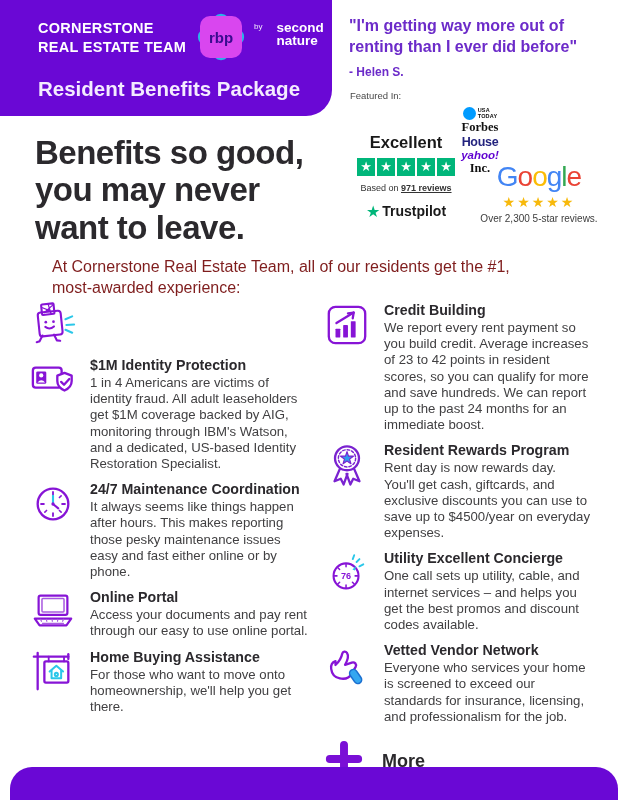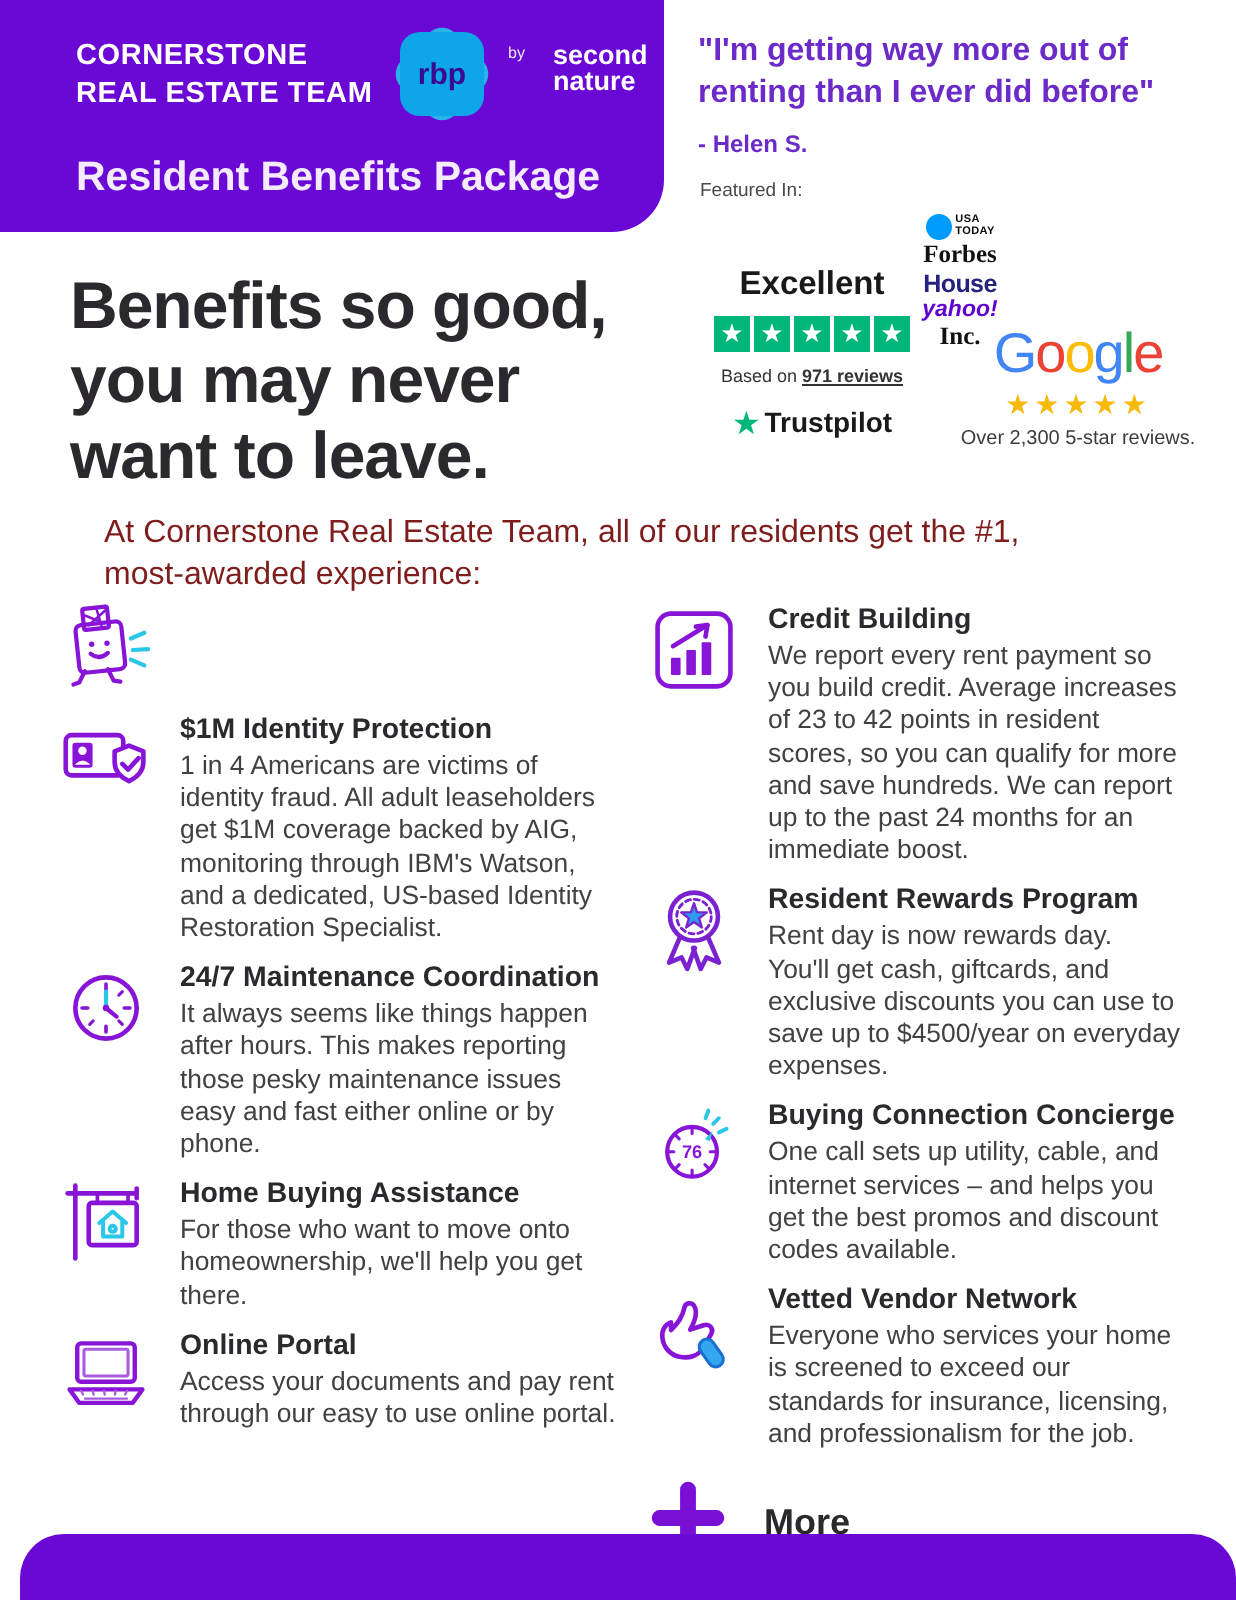--- a/index.html
+++ b/index.html
@@ -8,21 +8,21 @@
 
   
   .header-block { position:absolute; left:0; top:0; width:332px; height:116px;
     background:#6A08D5; border-radius:0 0 26px 0;padding-left:32px; }
   .brand-name { position:absolute; left:38px; top:19px; color:#ffffff; font-weight:bold;
     font-size:14.5px; line-height:1.28; letter-spacing:.3px; white-space:pre-line; }
   .rbp-logo { position:absolute; left:193px; top:9px; width:56px; height:56px; }
   .rbp-diamond { position:absolute; left:9px; top:9px; width:38px; height:38px;
     background:#2BB3E8; border-radius:9px; transform:rotate(45deg); }
   .rbp-square { position:absolute; left:7px; top:7px; width:42px; height:42px;
-    background:#0ea5e9; border-radius:10px; display:flex; align-items:center; justify-content:center; }
+    background:#d946ef; border-radius:10px; display:flex; align-items:center; justify-content:center; }
   .rbp-text { color:#3A0B8F; font-weight:bold; font-size:15px; }
   .sn-wordmark { position:absolute; left:254px; top:22px; color:#ffffff; }
   .sn-by { font-size:8px; vertical-align:top; opacity:.9; }
   .sn-name { font-weight:bold; font-size:13.5px; line-height:.95; white-space:pre-line; display:inline-block; margin-left:14px; }
   .banner-title { position:absolute; left:38px; top:77px; color:#F4EBFF; font-weight:bold; font-size:20.5px; }
 
   
   .quote { position:absolute; left:349px; top:15px; width:262px; color:#6C2BC9;
     font-weight:bold; font-size:16px; line-height:1.32; white-space:pre-line; }
   .quote-attr { position:absolute; left:349px; top:65px; color:#6C2BC9; font-weight:bold; font-size:12px; }
@@ -204,57 +204,57 @@
         </div>
         <div class="content">
           <div class="b-title">24/7 Maintenance Coordination</div>
           <div class="b-desc">It always seems like things happen after hours. This makes reporting those pesky maintenance issues easy and fast either online or by phone.</div>
         </div>
       </div>
 
       <div class="benefit">
         <div class="icon">
           <svg width="46" height="46" viewBox="0 0 48 48">
+            <g fill="none" stroke="#8714D6" stroke-width="2.3" stroke-linejoin="round" stroke-linecap="round">
+              <rect x="9" y="7" width="30" height="20" rx="2"></rect>
+              <rect x="12.5" y="10" width="23" height="14" rx="1" stroke-width="1.6" stroke="#A95CE0"></rect>
+              <path d="M5 31 h38 l-5 7 H10 z"></path>
+              <path d="M11 31.7 l1 2 M17 31.7 l.6 2 M23 31.7 l.3 2 M29 31.7 l-.3 2 M35 31.7 l-1 2 M13 35.8 h22" stroke-width="1.2" stroke="#A95CE0"></path>
+            </g>
+          </svg>
+        </div>
+        <div class="content">
+          <div class="b-title">Online Portal</div>
+          <div class="b-desc">Access your documents and pay rent through our easy to use online portal.</div>
+        </div>
+      </div>
+
+      <div class="benefit">
+        <div class="icon">
+          <svg width="46" height="46" viewBox="0 0 48 48">
             <g fill="none" stroke="#8714D6" stroke-width="2.4" stroke-linecap="round" stroke-linejoin="round">
               <path d="M8 4 V42"></path>
               <path d="M4 8 H40"></path>
               <path d="M40 5.5 v5"></path>
               <rect x="15" y="13" width="25" height="22" rx="1.5"></rect>
               <path d="M19.5 8 v5 M35.5 8 v5" stroke-width="1.9"></path>
             </g>
             <g fill="none" stroke="#2BC7E9" stroke-width="2.1" stroke-linejoin="round" stroke-linecap="round">
               <path d="M20.5 23.5 l7 -6 7 6"></path>
               <path d="M22.5 22.5 V30.5 h10 V22.5"></path>
               <circle cx="27.5" cy="26.5" r="1.6"></circle>
             </g>
           </svg>
         </div>
         <div class="content">
           <div class="b-title">Home Buying Assistance</div>
           <div class="b-desc">For those who want to move onto homeownership, we'll help you get there.</div>
         </div>
       </div>
 
-      <div class="benefit">
-        <div class="icon">
-          <svg width="46" height="46" viewBox="0 0 48 48">
-            <g fill="none" stroke="#8714D6" stroke-width="2.3" stroke-linejoin="round" stroke-linecap="round">
-              <rect x="9" y="7" width="30" height="20" rx="2"></rect>
-              <rect x="12.5" y="10" width="23" height="14" rx="1" stroke-width="1.6" stroke="#A95CE0"></rect>
-              <path d="M5 31 h38 l-5 7 H10 z"></path>
-              <path d="M11 31.7 l1 2 M17 31.7 l.6 2 M23 31.7 l.3 2 M29 31.7 l-.3 2 M35 31.7 l-1 2 M13 35.8 h22" stroke-width="1.2" stroke="#A95CE0"></path>
-            </g>
-          </svg>
-        </div>
-        <div class="content">
-          <div class="b-title">Online Portal</div>
-          <div class="b-desc">Access your documents and pay rent through our easy to use online portal.</div>
-        </div>
-      </div>
-
     </div>
 
     <div class="col col-right">
 
       <div class="benefit">
         <div class="icon">
           <svg width="46" height="46" viewBox="0 0 48 48">
             <g fill="none" stroke="#8714D6" stroke-width="2.4" stroke-linejoin="round" stroke-linecap="round">
               <rect x="5" y="5" width="38" height="38" rx="7"></rect>
               <path d="M13 22 L31 11"></path>
@@ -299,21 +299,21 @@
               <path d="M23 17.5 v-2.5 M23 36.5 v2.5 M13.5 27 h-2.5 M32.5 27 h2.5 M16.3 20.3 l-1.8 -1.8 M29.7 33.7 l1.8 1.8 M16.3 33.7 l-1.8 1.8" stroke-width="1.6"></path>
             </g>
             <g stroke="#2BC7E9" stroke-width="2" stroke-linecap="round" fill="none">
               <path d="M34 12.5 l3 -3 M37 17 l4 -2 M30 9.5 l1.5 -4"></path>
             </g>
             <path d="M29.7 20.3 l4 -4 -1.4 5.2 z" fill="#2BC7E9"></path>
             <text x="23" y="30.5" text-anchor="middle" font-size="9.5" font-weight="bold" fill="#8714D6">76</text>
           </svg>
         </div>
         <div class="content">
-          <div class="b-title">Buying Connection Concierge</div>
+          <div class="b-title">Utility Excellent Concierge</div>
           <div class="b-desc">One call sets up utility, cable, and internet services – and helps you get the best promos and discount codes available.</div>
         </div>
       </div>
 
       <div class="benefit">
         <div class="icon">
           <svg width="46" height="46" viewBox="0 0 48 48">
             <path d="M12 20 c-3 1 -5 4 -4.5 8 c.6 5 4 9 9 10 c5 1 10 -.5 12.5 -5 l4 -7 c1.5 -2.8 -1 -5.5 -4 -4.5 l-7 2.3 c2.5 -4.5 4 -9.5 2 -12.5 c-1.5 -2 -4.5 -1.5 -5 1 c-1 5 -3.5 8.5 -7 11.7 z" fill="none" stroke="#8714D6" stroke-width="2.4" stroke-linejoin="round" stroke-linecap="round"></path>
             <rect x="29" y="28" width="8" height="16" rx="4" transform="rotate(-35 33 36)" fill="#35A7F0" stroke="#1B6FD0" stroke-width="1.6"></rect>
           </svg>

